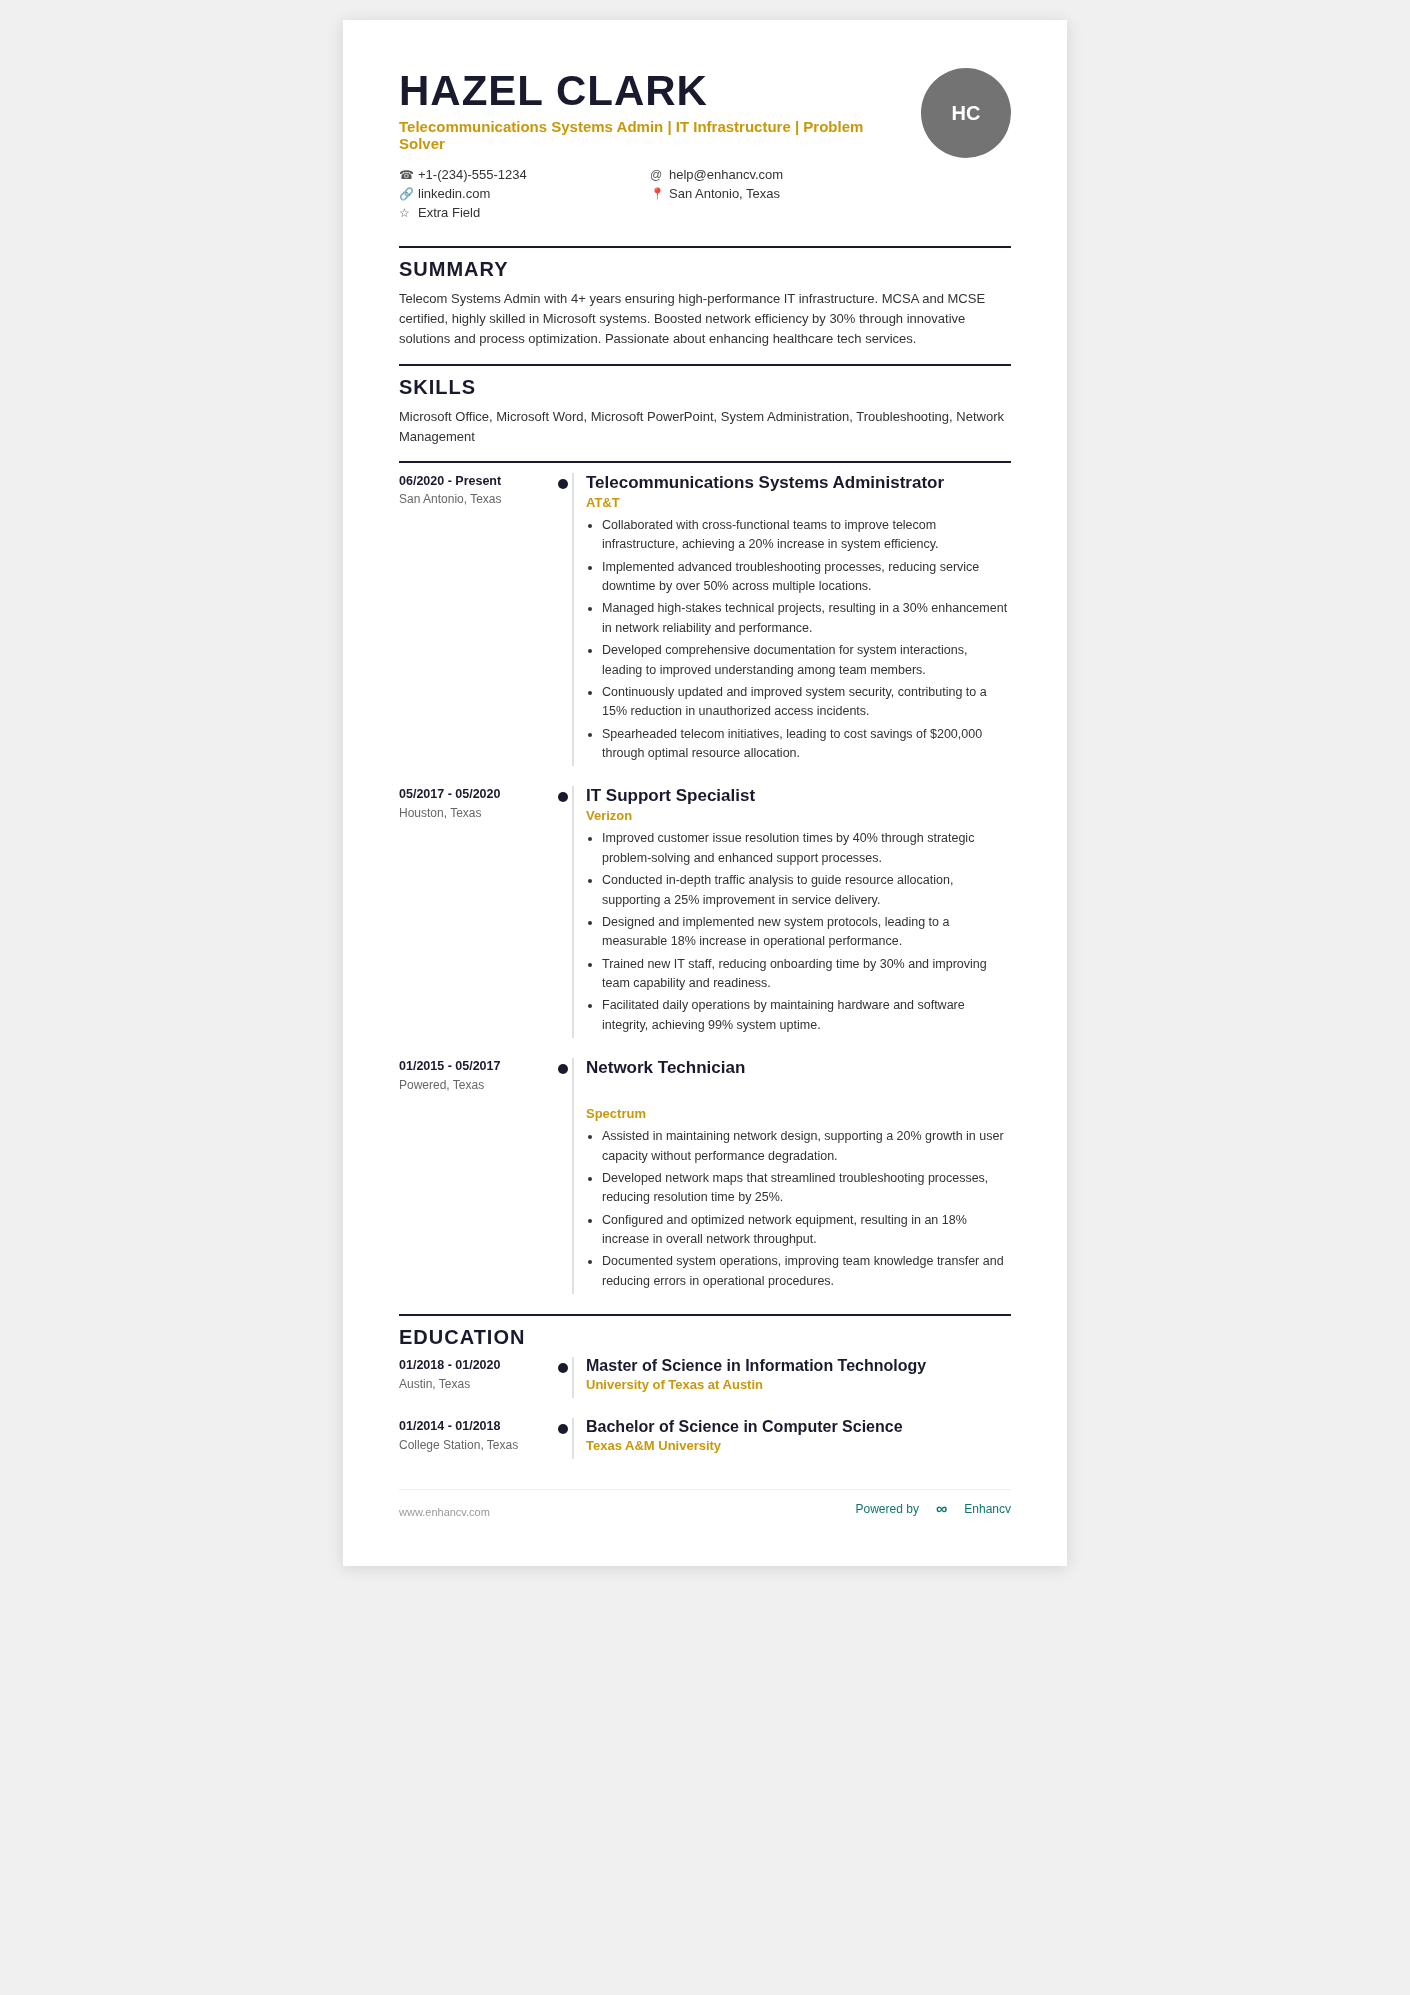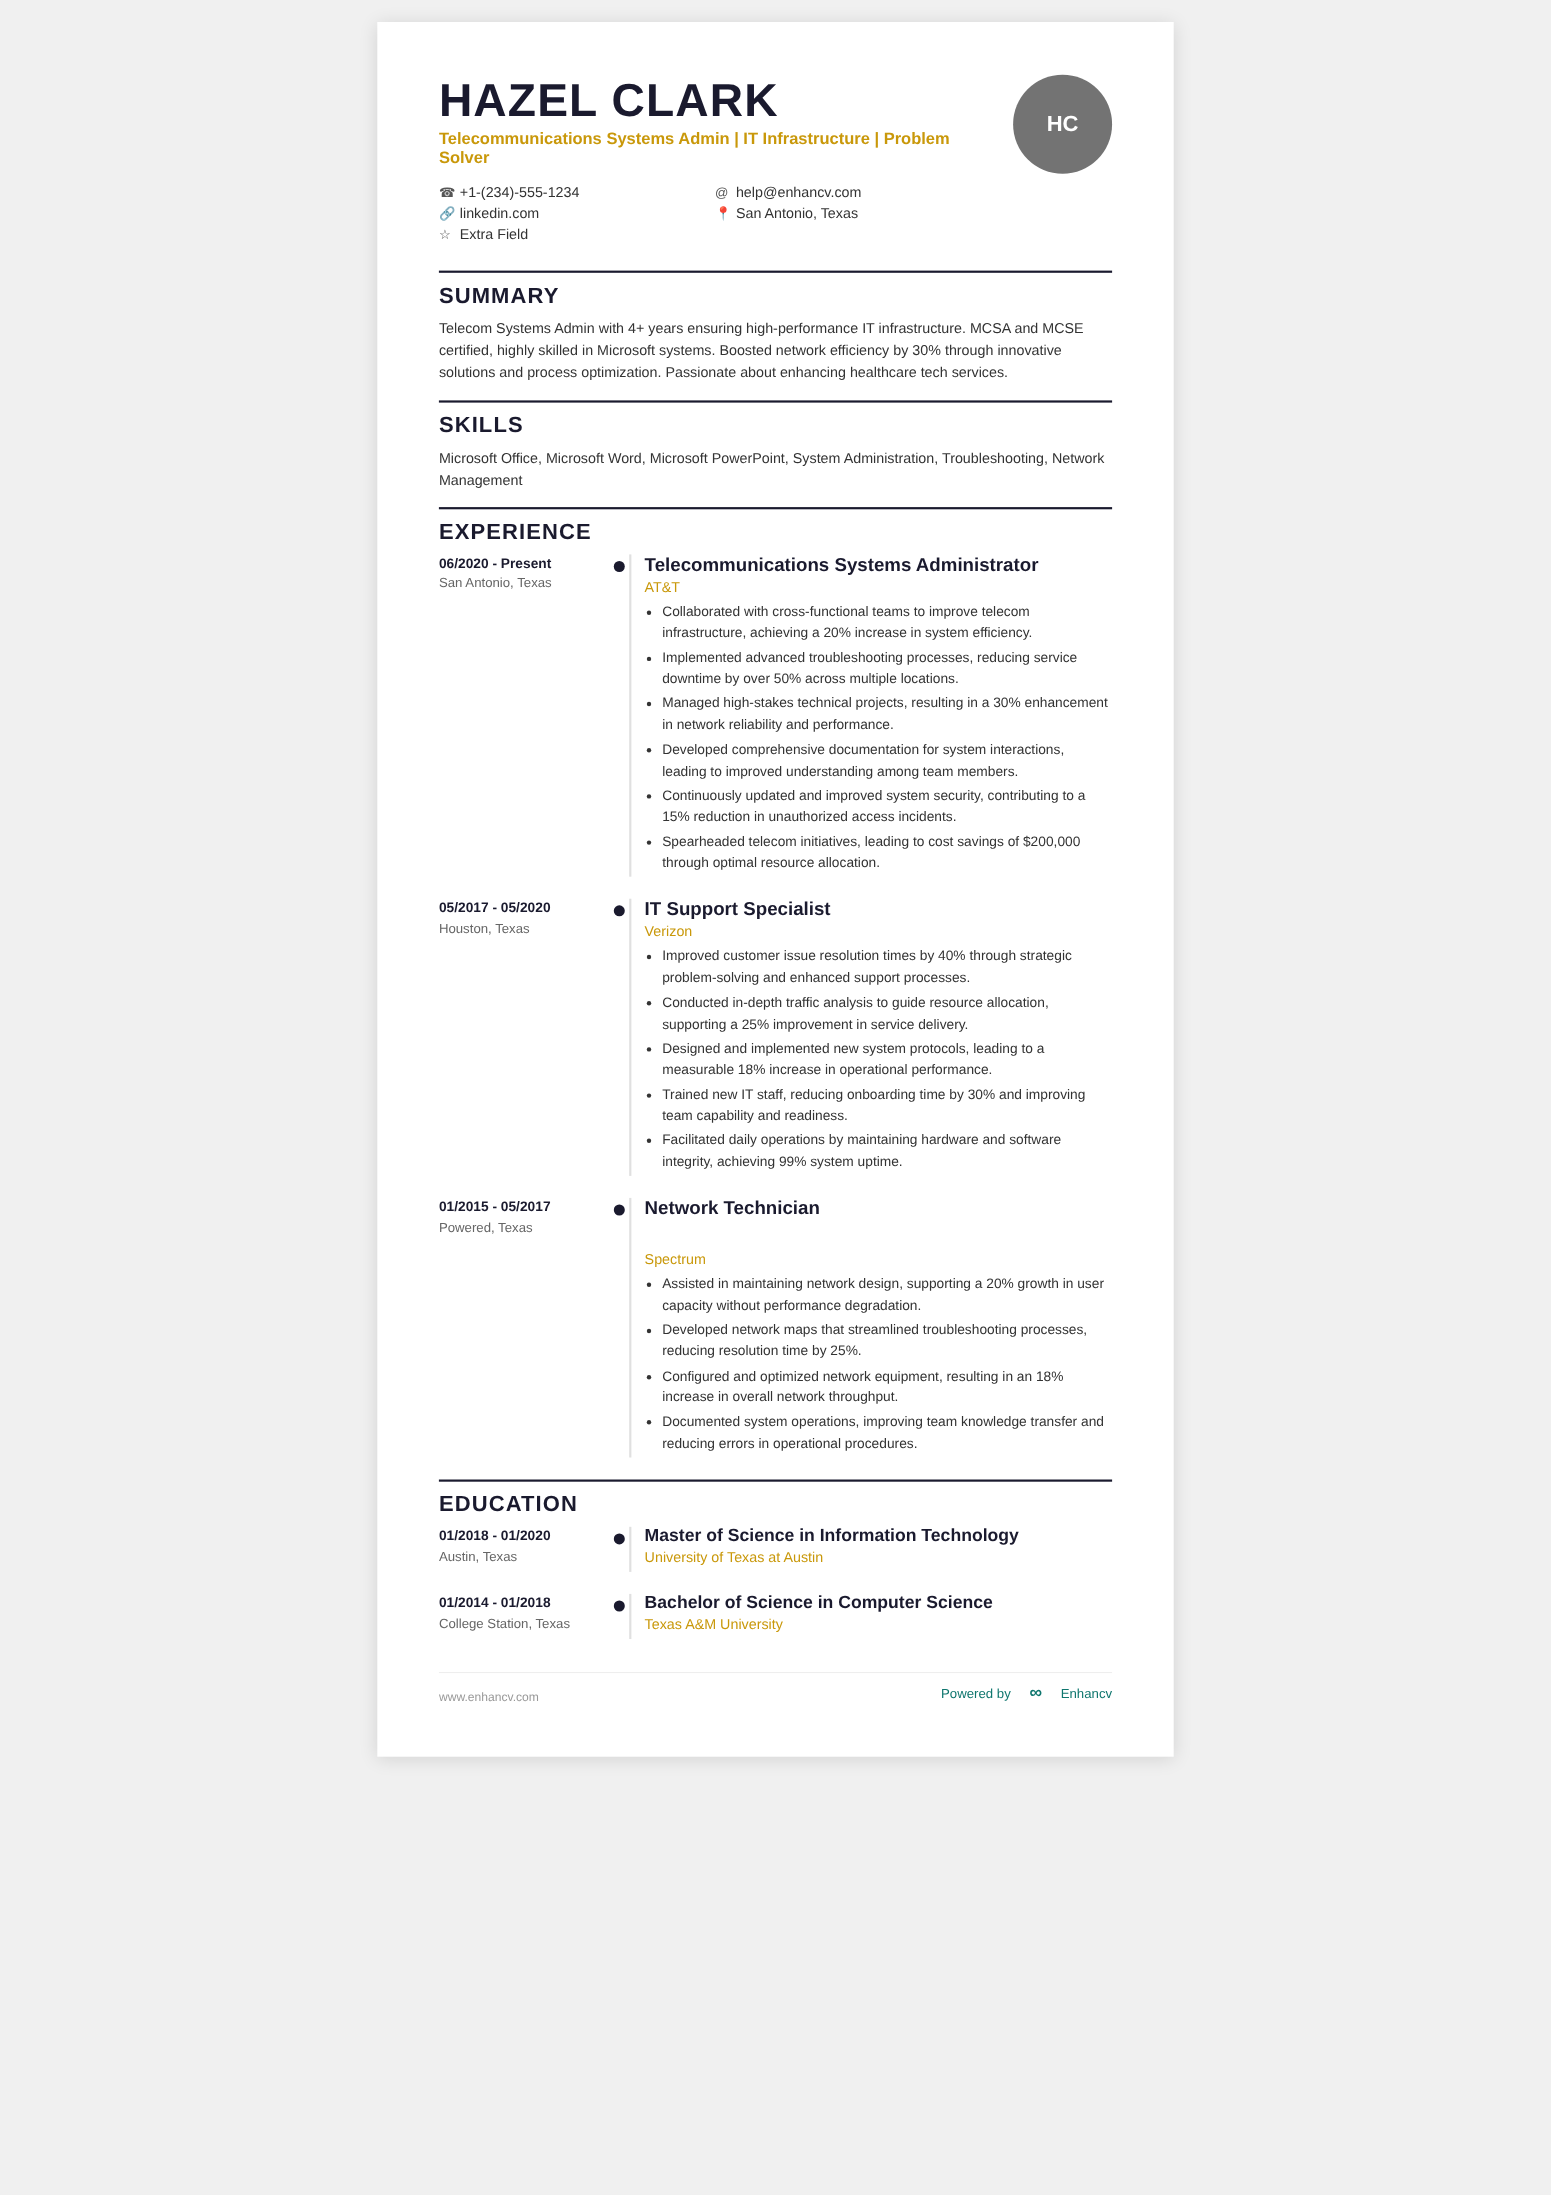--- a/index.html
+++ b/index.html
@@ -139,21 +139,21 @@
       min-height: 40px;
     }
     .job-title {
       font-size: 17px;
       font-weight: 700;
       color: #1a1a2e;
       margin-bottom: 2px;
     }
     .company-name {
       font-size: 13px;
-      font-weight: 400;
+      font-weight: 700;
       margin-bottom: 6px;
     }
     .company-att { color: #c9980a; }
     .company-verizon { color: #c9980a; }
     .company-spectrum { color: #c9980a; margin-top: 28px; }
     .company-utaustin { color: #c9980a; }
     .company-tamu { color: #c9980a; }
     .bullet-list {
       padding-left: 16px;
       font-size: 12.5px;
@@ -240,21 +240,20 @@
   </div>
 
   <hr class="divider">
   <div class="section-block">
     <div class="section-title">SKILLS</div>
     <div class="section-text">Microsoft Office, Microsoft Word, Microsoft PowerPoint, System Administration, Troubleshooting, Network Management</div>
   </div>
 
   <hr class="divider">
   <div class="section-block">
-    <div class="section-title">EXPERIENCE</div>
     <div class="timeline-section" id="experience-timeline">
     <div class="timeline-entry">
       <div class="timeline-left">
         <div class="timeline-date">06/2020 - Present</div>
         <div class="timeline-location">San Antonio, Texas</div>
       </div>
       <div class="timeline-middle">
         <div class="dot"></div>
       </div>
       <div class="timeline-right">

